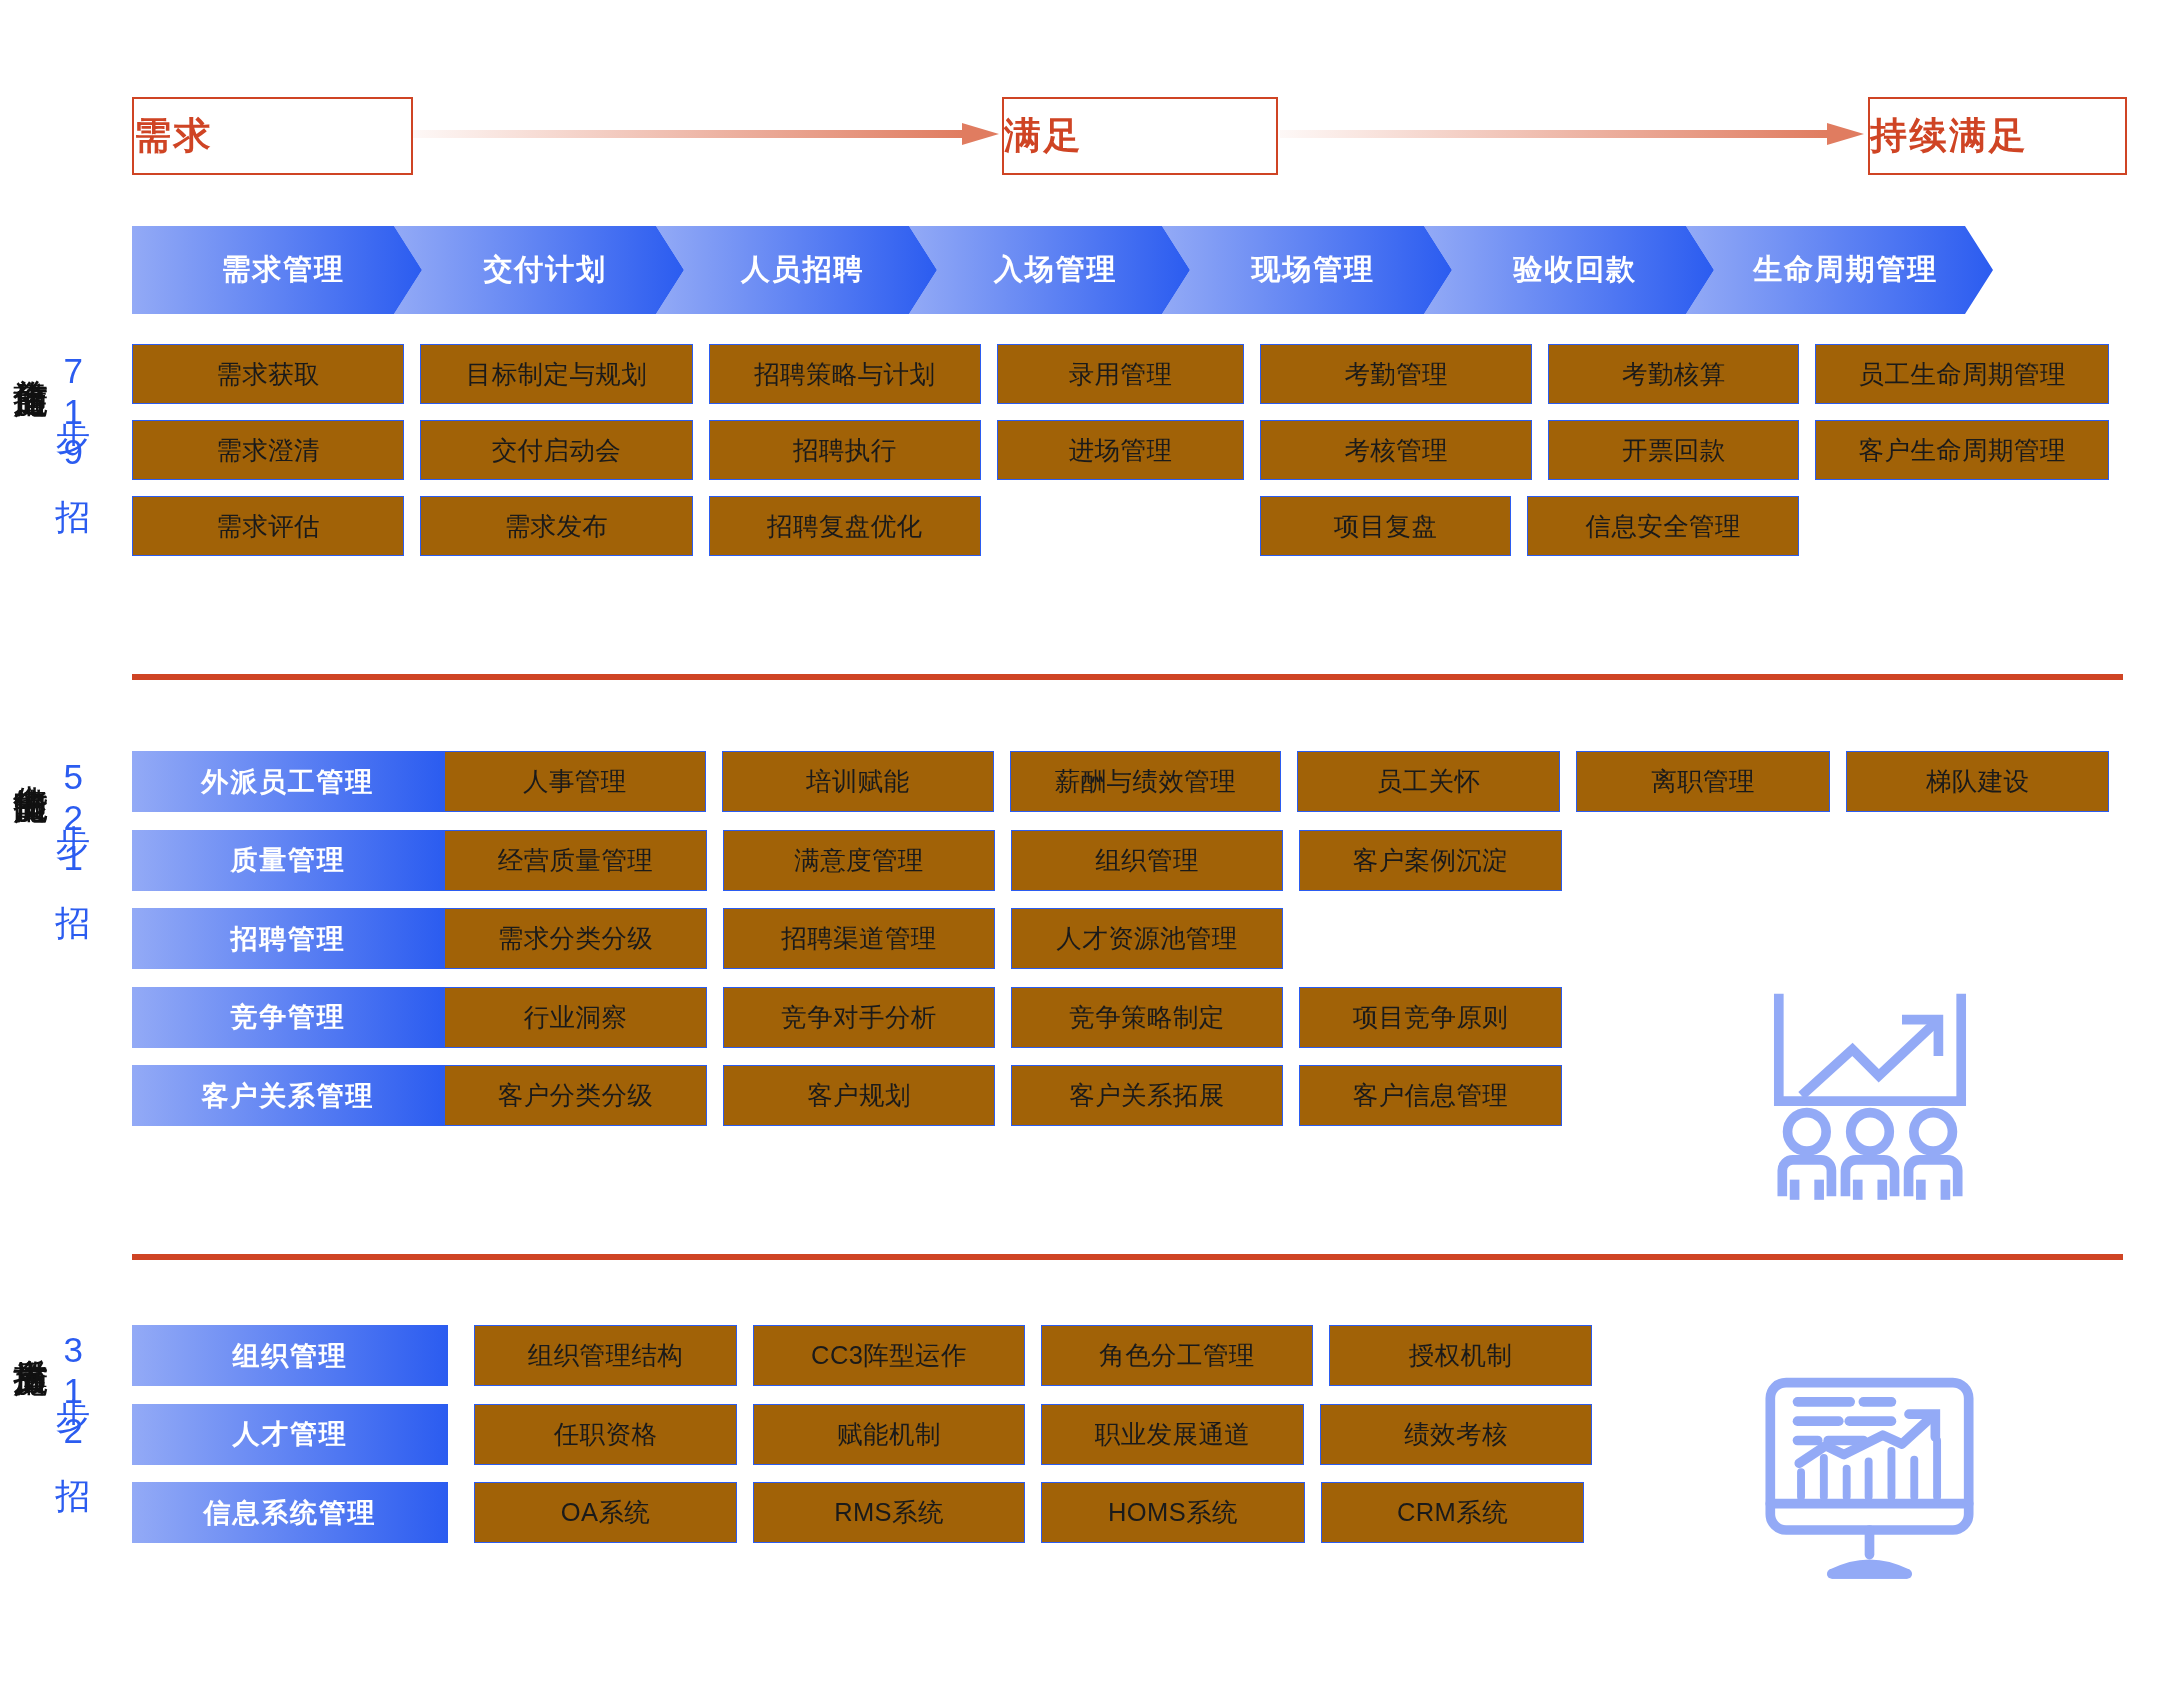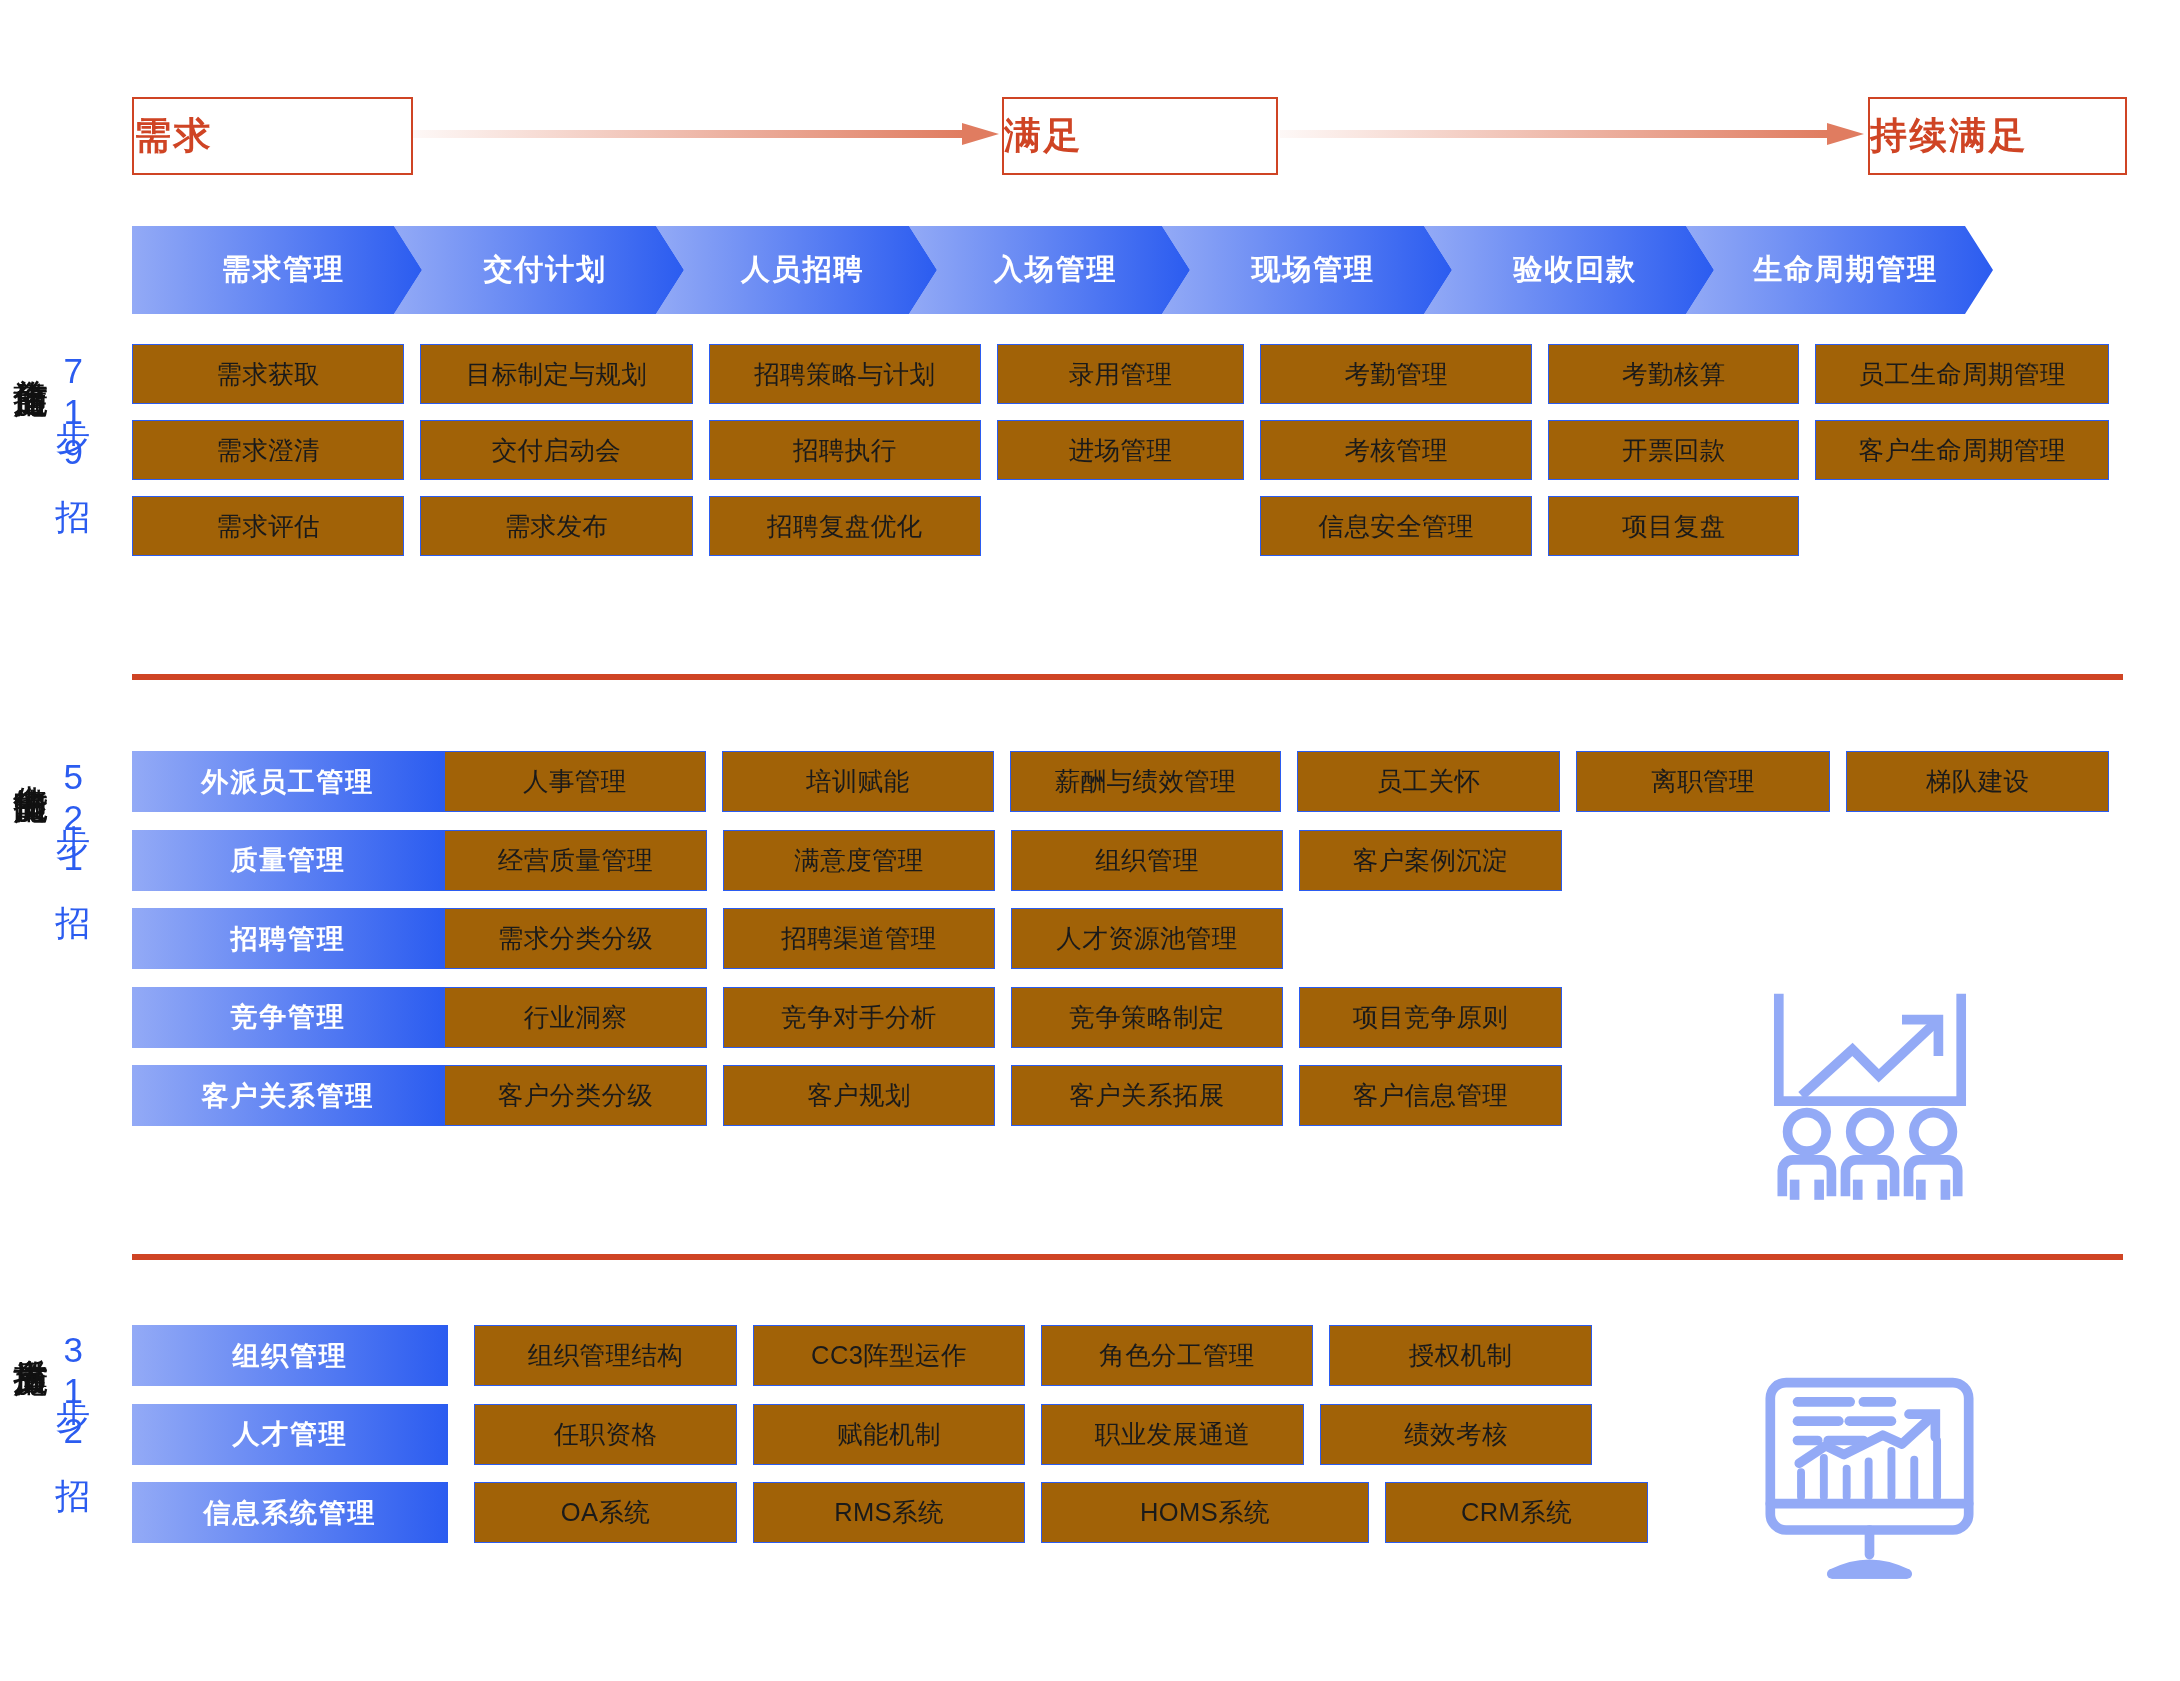--- a/index.html
+++ b/index.html
@@ -173,22 +173,22 @@
       <div class="card" style="width: 255px;">进场管理</div>
       <div class="card" style="width: 281px;">考核管理</div>
       <div class="card" style="width: 259px;">开票回款</div>
       <div class="card" style="width: 303px;">客户生命周期管理</div>
     </div>
     <div class="row">
       <div class="card" style="width: 281px;">需求评估</div>
       <div class="card" style="width: 281px;">需求发布</div>
       <div class="card" style="width: 281px;">招聘复盘优化</div>
       <div class="card" style="width: 255px; visibility: hidden;"></div>
+      <div class="card" style="width: 259px;">项目复盘</div>
       <div class="card" style="width: 281px;">信息安全管理</div>
-      <div class="card" style="width: 259px;">项目复盘</div>
       <div class="card" style="width: 303px; visibility: hidden;"></div>
     </div>
   </div>
 
 <div class="divider" style="top:674px;"></div>
 
 <div class="side-label" style="left:12.3px;top:757px;">
   <div class="vtext black">中台使能措施</div>
   <div class="vtext blue">5步21招</div>
 </div>
@@ -271,21 +271,21 @@
       <div class="cat-card">人才管理</div>
       <div class="card" style="width: 263px;">任职资格</div>
       <div class="card" style="width: 272px;">赋能机制</div>
       <div class="card" style="width: 263px;">职业发展通道</div>
       <div class="card" style="width: 272px;">绩效考核</div>
     </div>
     <div class="row">
       <div class="cat-card">信息系统管理</div>
       <div class="card" style="width: 263px;">OA系统</div>
       <div class="card" style="width: 272px;">RMS系统</div>
-      <div class="card" style="width: 328px;">HOMS系统</div>
+      <div class="card" style="width: 264px;">HOMS系统</div>
       <div class="card" style="width: 263px;">CRM系统</div>
     </div>
   </div>
 
 <div class="icon-bot">
   <svg viewBox="0 0 270 270" width="237" height="237" fill="none" stroke="#93aaf6" stroke-width="11" stroke-linecap="round">
     <rect x="22" y="20" width="226" height="168" rx="18"></rect>
     <line x1="22" y1="158" x2="248" y2="158"></line>
     <line x1="53" y1="42" x2="113" y2="42"></line>
     <line x1="128" y1="42" x2="160" y2="42"></line>

